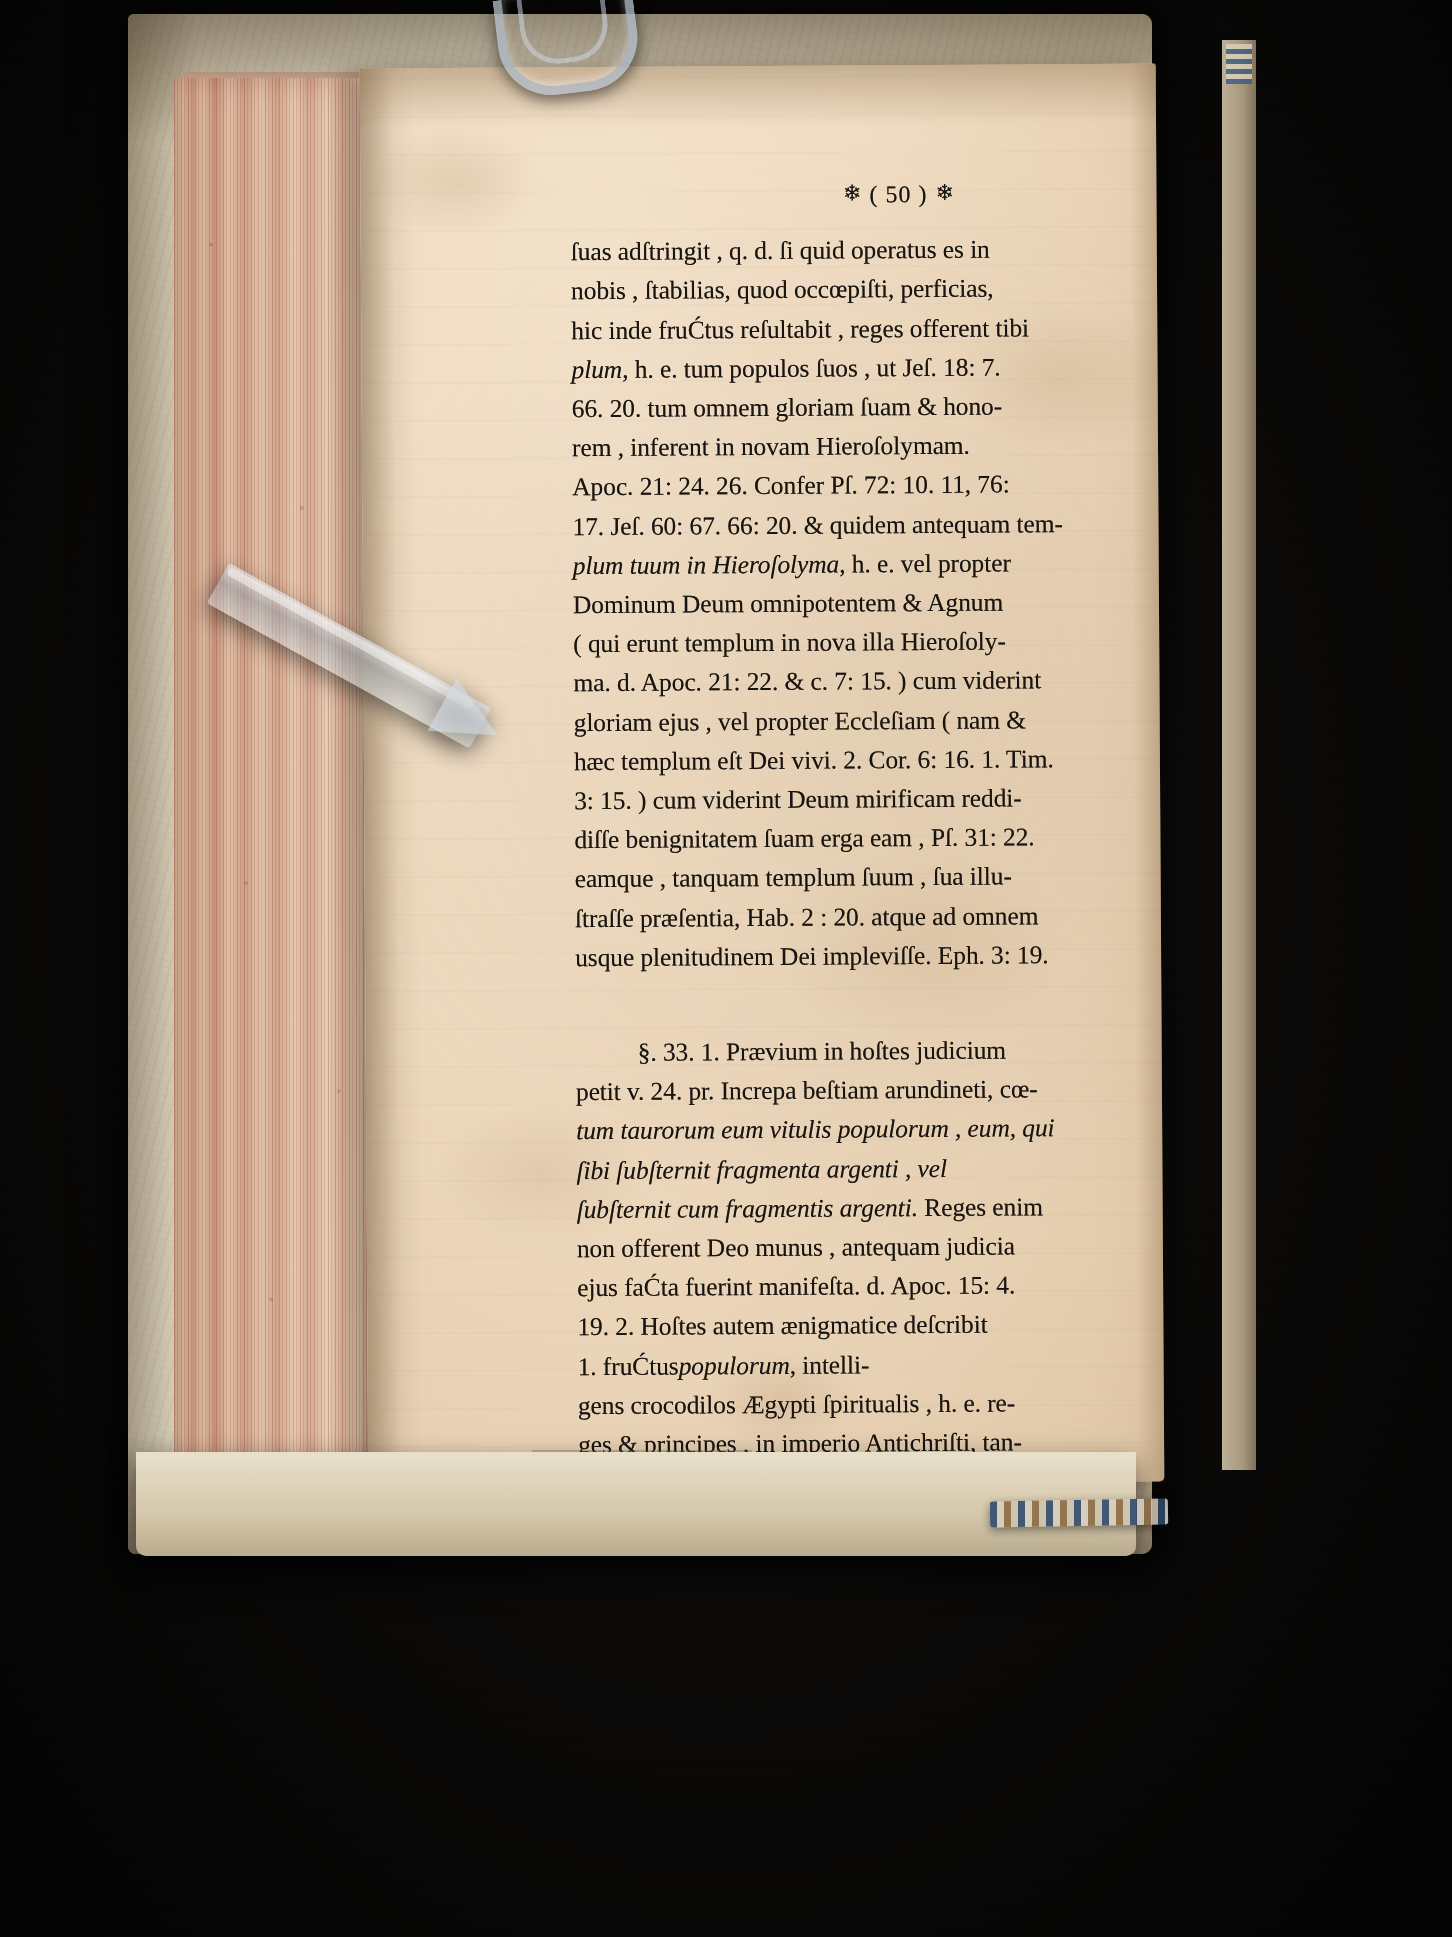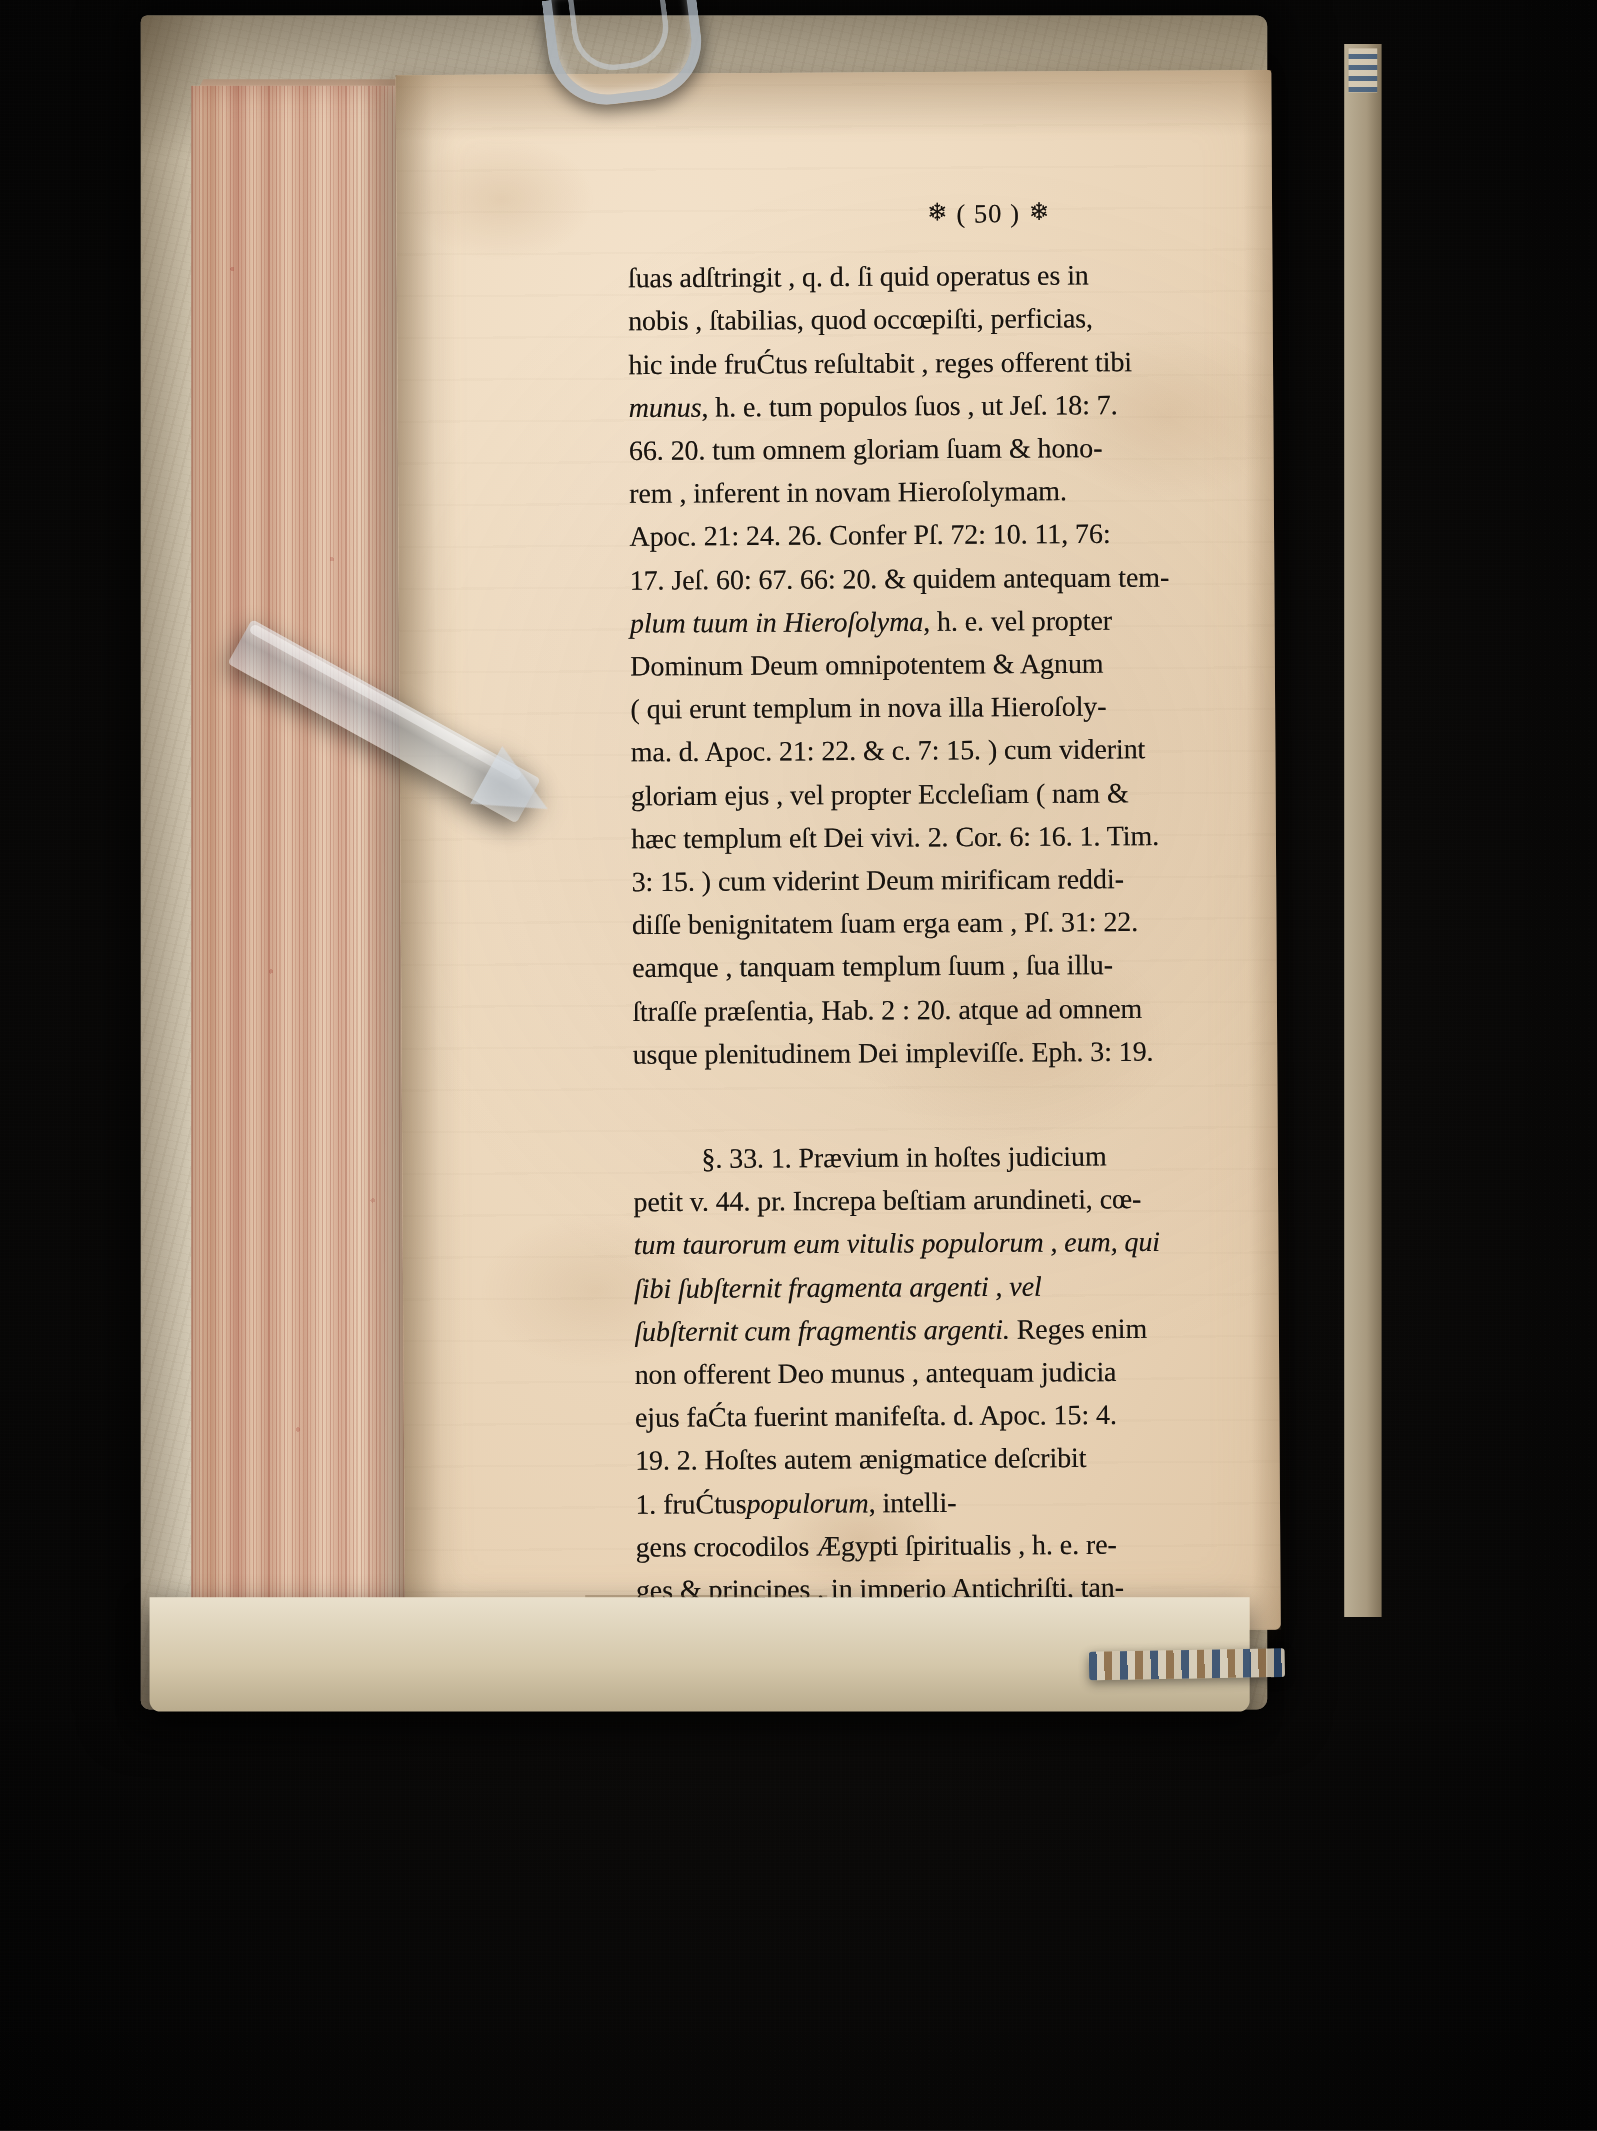--- a/index.html
+++ b/index.html
@@ -270,41 +270,41 @@
       <div class="running-head">
         <span class="orn">❄</span>
         <span class="pageno">( 50 )</span>
         <span class="orn">❄</span>
       </div>
 
       <p class="para" id="p1">
           <span class="line"><span>ſuas adſtringit ,   q. d.  ſi quid operatus es in</span></span>
           <span class="line"><span>nobis ,  ſtabilias,  quod  occœpiſti,  perficias,</span></span>
           <span class="line"><span>hic inde fruĆtus reſultabit , </span><span>reges offerent tibi</span></span>
-          <span class="line"><span class="it">munus</span><span>,  h. e.  tum populos ſuos ,  ut Jeſ. 18: 7.</span></span>
+          <span class="line"><span class="it">plum</span><span>,  h. e.  tum populos ſuos ,  ut Jeſ. 18: 7.</span></span>
           <span class="line"><span>66. 20. tum omnem gloriam ſuam &amp; hono-</span></span>
           <span class="line"><span>rem ,   inferent   in   novam  Hieroſolymam.</span></span>
           <span class="line"><span>Apoc. 21: 24. 26.    Confer Pſ. 72: 10. 11, 76:</span></span>
           <span class="line"><span>17. Jeſ. 60: 67. 66: 20. &amp; quidem </span><span>antequam tem-</span></span>
           <span class="line"><span class="it">plum tuum in Hieroſolyma</span><span>,  h. e. vel propter</span></span>
           <span class="line"><span>Dominum Deum omnipotentem &amp; Agnum</span></span>
           <span class="line"><span>( qui erunt templum in nova  illa  Hieroſoly-</span></span>
           <span class="line"><span>ma. d. Apoc. 21: 22. &amp; c. 7: 15. ) cum viderint</span></span>
           <span class="line"><span>gloriam ejus , vel propter Eccleſiam ( nam &amp;</span></span>
           <span class="line"><span>hæc templum eſt Dei vivi. 2. Cor. 6: 16. 1. Tim.</span></span>
           <span class="line"><span>3: 15. ) cum viderint Deum mirificam reddi-</span></span>
           <span class="line"><span>diſſe benignitatem ſuam erga eam ,  Pſ. 31: 22.</span></span>
           <span class="line"><span>eamque ,  tanquam templum ſuum ,  ſua illu-</span></span>
           <span class="line"><span>ſtraſſe præſentia, Hab.  2 : 20. atque ad omnem</span></span>
           <span class="line"><span>usque plenitudinem Dei impleviſſe. Eph. 3: 19.</span></span>
         </p>
 
       <p class="para gap" id="p2">
           <span class="line indent"><span>§. 33.  1.  Prævium in hoſtes judicium</span></span>
-          <span class="line"><span>petit v. 44. pr.  </span><span>Increpa beſtiam arundineti, cœ-</span></span>
+          <span class="line"><span>petit v. 24. pr.  </span><span>Increpa beſtiam arundineti, cœ-</span></span>
           <span class="line"><span class="it">tum taurorum eum vitulis populorum ,  eum, qui</span></span>
           <span class="line"><span class="it">ſibi ſubſternit fragmenta argenti , </span><span class="it">vel </span></span>
           <span class="line"><span class="it">ſubſternit cum fragmentis argenti. </span><span>  Reges enim</span></span>
           <span class="line"><span>non offerent Deo munus ,  antequam judicia</span></span>
           <span class="line"><span>ejus faĆta fuerint manifeſta. d. Apoc. 15: 4.</span></span>
           <span class="line"><span>19. 2.    Hoſtes autem ænigmatice deſcribit</span></span>
           <span class="line"><span>1. </span><span>fruĆtus</span><span class="it">populorum</span><span>, intelli-</span></span>
           <span class="line"><span>gens crocodilos Ægypti ſpiritualis , h. e. re-</span></span>
           <span class="line"><span>ges &amp; principes , in imperio Antichriſti, tan-</span></span>
         </p>

